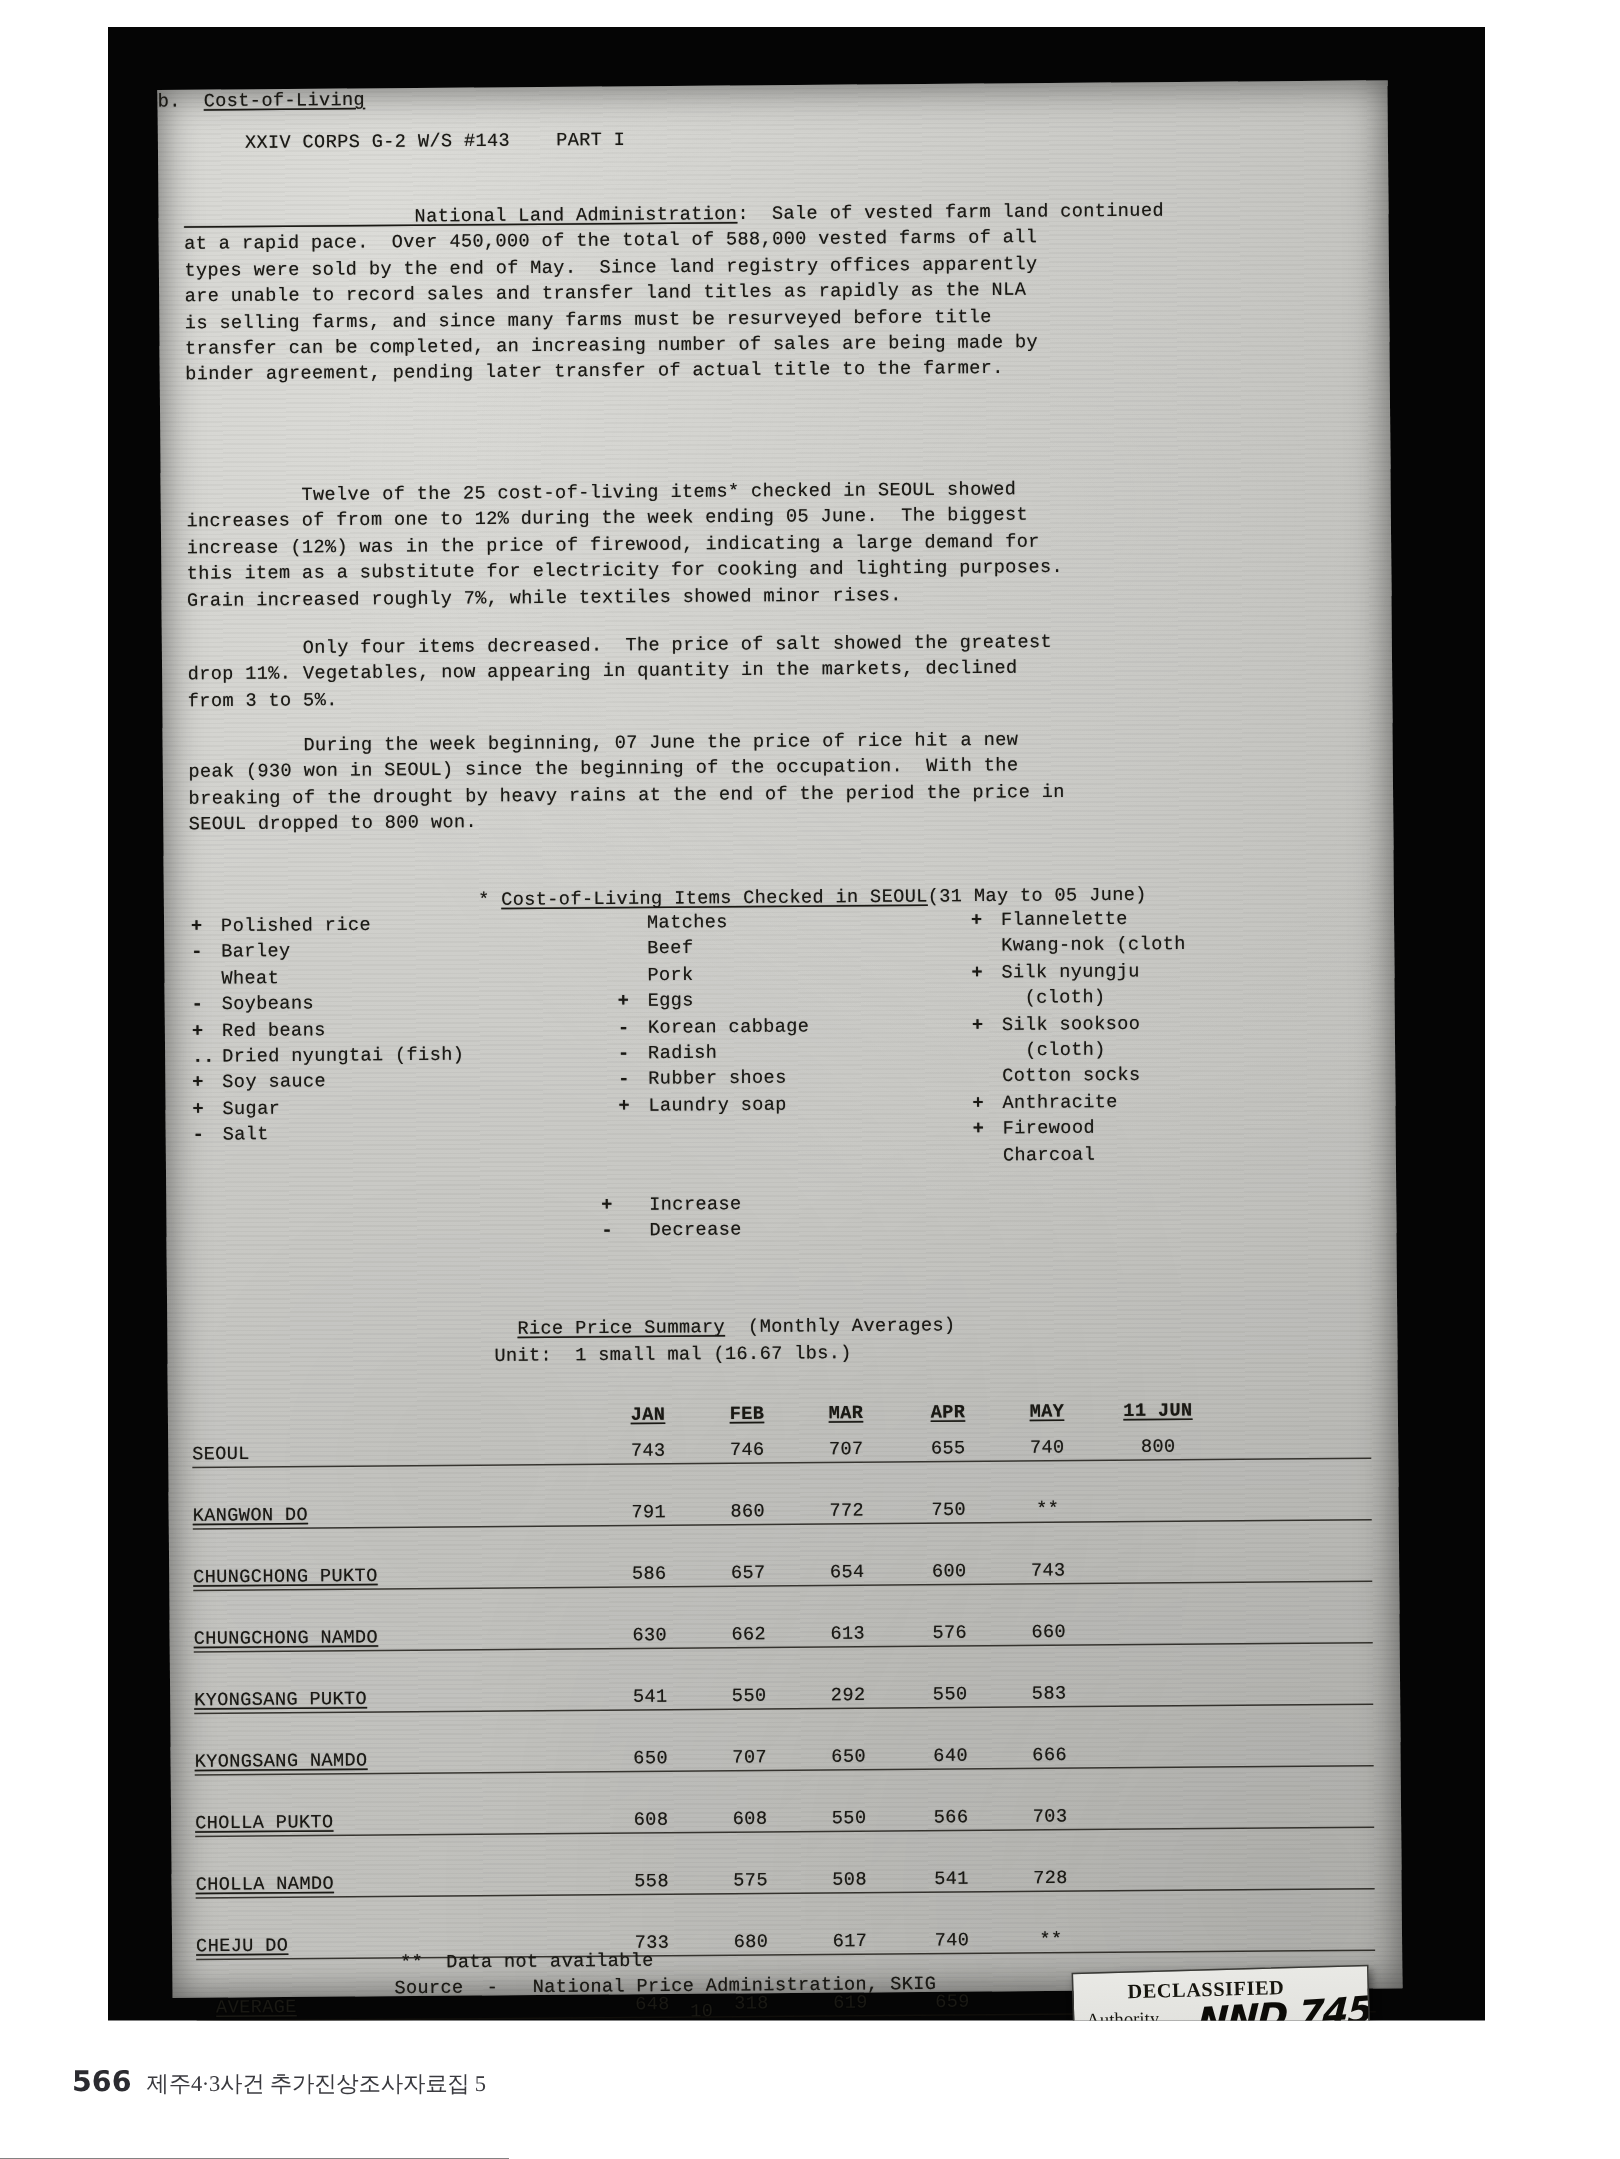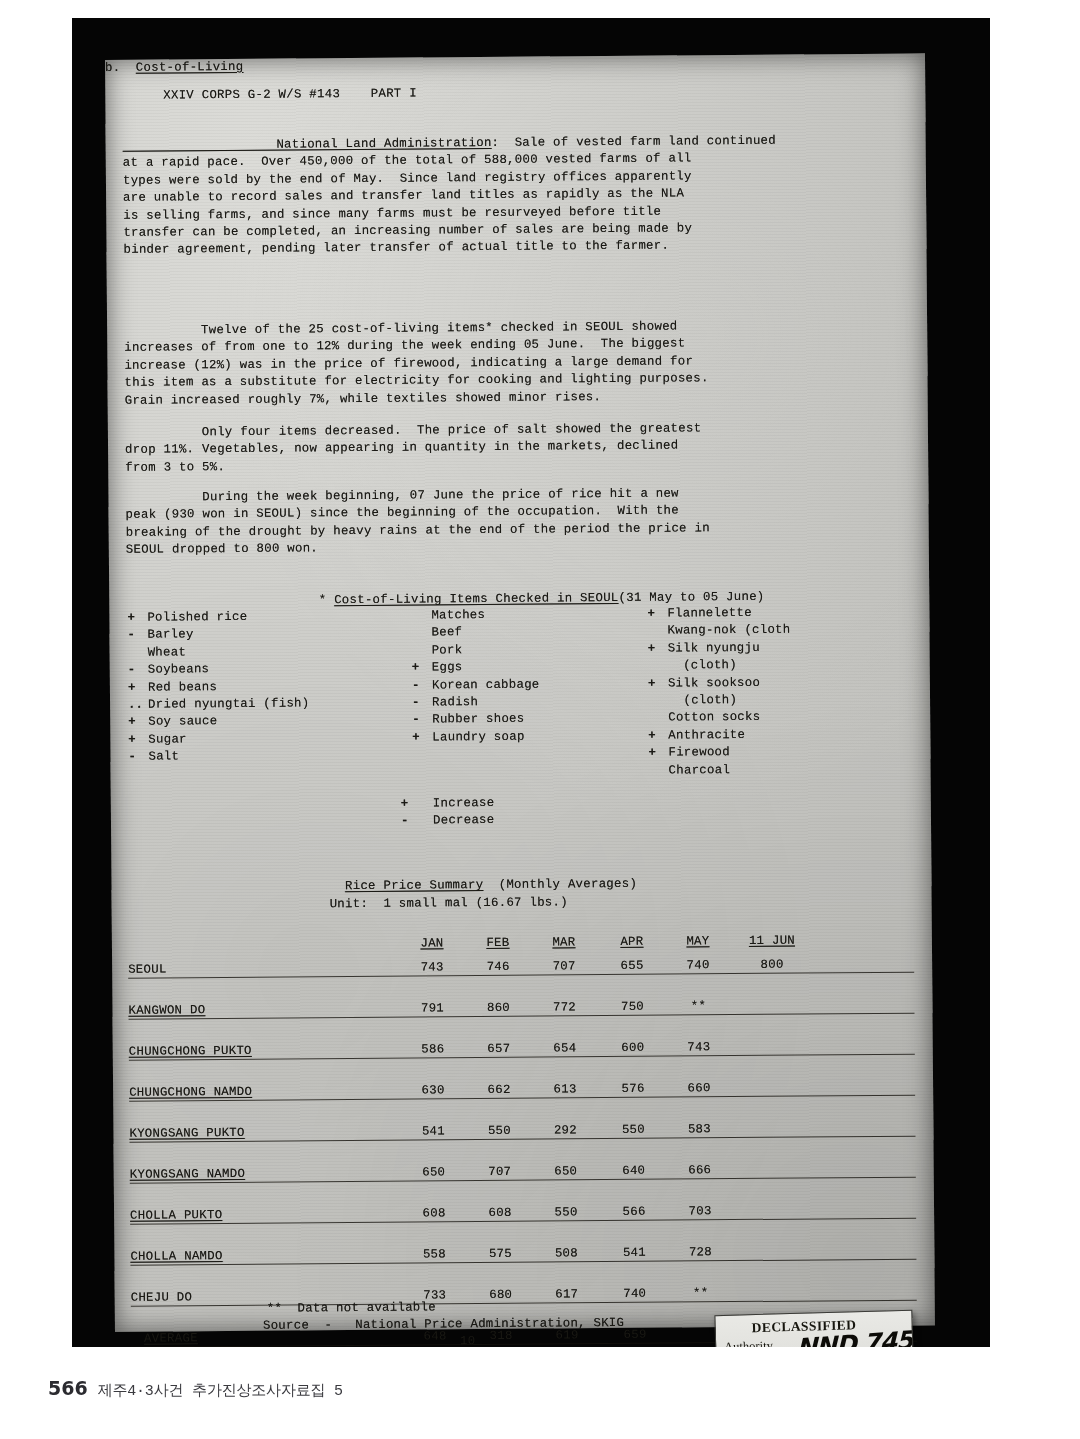--- a/index.html
+++ b/index.html
@@ -91,21 +91,21 @@
 
   
   #rps-title{ position:absolute; top:803px; left:172px; }
   #rps-unit{ position:absolute; top:838px; left:218px; }
 
   #rice-table{ position:absolute; top:878px; left:8px; width:800px; }
   .rt-head{ position:relative; height:24px; }
   .rt-head .rt-col{
     position:absolute; top:0; text-align:center;
     text-decoration:underline; text-underline-offset:2px;
-    font-weight:400;
+    font-weight:700;
   }
   .rt-row{ position:relative; height:41px; }
   .rt-row .rt-label{ position:absolute; left:8px; top:0; white-space:nowrap; }
   .rt-row .rt-cell{ position:absolute; top:0; text-align:center; }
   .rt-rule{
     position:absolute; left:8px; right:6px; top:16px;
     border-bottom:1.1px solid rgba(20,18,12,.80);
   }
 
   
@@ -156,21 +156,21 @@
   #book-caption{
     position:absolute; left:48px; top:1377px;
     display:flex; align-items:baseline; gap:10px;
     color:#35353a;
   }
   #caption-page-number{
     font-family:"DejaVu Sans",sans-serif;
     font-size:19px; font-weight:700; color:#2b2b30;
   }
   #caption-title{
-    font-family:Liberation Mono, monospace;
+    font-family:Liberation Serif, serif;
     font-size:15px; color:#3a3a3f; letter-spacing:-.2px;
   }
 </style>
 </head>
 <body>
 
 <div id="scan-frame">
 
   <div id="paper">
     <div class="sheet-inner">
@@ -264,21 +264,21 @@
         <div class="rt-head tw" id="rt-head"><span class="rt-col c0">JAN</span><span class="rt-col c1">FEB</span><span class="rt-col c2">MAR</span><span class="rt-col c3">APR</span><span class="rt-col c4">MAY</span><span class="rt-col c5">11 JUN</span></div>
         <div id="rt-body">
             <div class="rt-row tw"><span class="rt-label" style="text-underline-offset: 2px;">SEOUL</span><span class="rt-cell c0">743</span><span class="rt-cell c1">746</span><span class="rt-cell c2">707</span><span class="rt-cell c3">655</span><span class="rt-cell c4">740</span><span class="rt-cell c5">800</span><div class="rt-rule"></div></div>
             <div class="rt-row tw"><span class="rt-label" style="text-decoration: underline; text-underline-offset: 2px;">KANGWON DO</span><span class="rt-cell c0">791</span><span class="rt-cell c1">860</span><span class="rt-cell c2">772</span><span class="rt-cell c3">750</span><span class="rt-cell c4">**</span><div class="rt-rule"></div></div>
             <div class="rt-row tw"><span class="rt-label" style="text-decoration: underline; text-underline-offset: 2px;">CHUNGCHONG PUKTO</span><span class="rt-cell c0">586</span><span class="rt-cell c1">657</span><span class="rt-cell c2">654</span><span class="rt-cell c3">600</span><span class="rt-cell c4">743</span><div class="rt-rule"></div></div>
             <div class="rt-row tw"><span class="rt-label" style="text-decoration: underline; text-underline-offset: 2px;">CHUNGCHONG NAMDO</span><span class="rt-cell c0">630</span><span class="rt-cell c1">662</span><span class="rt-cell c2">613</span><span class="rt-cell c3">576</span><span class="rt-cell c4">660</span><div class="rt-rule"></div></div>
             <div class="rt-row tw"><span class="rt-label" style="text-decoration: underline; text-underline-offset: 2px;">KYONGSANG PUKTO</span><span class="rt-cell c0">541</span><span class="rt-cell c1">550</span><span class="rt-cell c2">292</span><span class="rt-cell c3">550</span><span class="rt-cell c4">583</span><div class="rt-rule"></div></div>
             <div class="rt-row tw"><span class="rt-label" style="text-decoration: underline; text-underline-offset: 2px;">KYONGSANG NAMDO</span><span class="rt-cell c0">650</span><span class="rt-cell c1">707</span><span class="rt-cell c2">650</span><span class="rt-cell c3">640</span><span class="rt-cell c4">666</span><div class="rt-rule"></div></div>
             <div class="rt-row tw"><span class="rt-label" style="text-decoration: underline; text-underline-offset: 2px;">CHOLLA PUKTO</span><span class="rt-cell c0">608</span><span class="rt-cell c1">608</span><span class="rt-cell c2">550</span><span class="rt-cell c3">566</span><span class="rt-cell c4">703</span><div class="rt-rule"></div></div>
             <div class="rt-row tw"><span class="rt-label" style="text-decoration: underline; text-underline-offset: 2px;">CHOLLA NAMDO</span><span class="rt-cell c0">558</span><span class="rt-cell c1">575</span><span class="rt-cell c2">508</span><span class="rt-cell c3">541</span><span class="rt-cell c4">728</span><div class="rt-rule"></div></div>
-            <div class="rt-row tw"><span class="rt-label" style="text-underline-offset: 2px;">CHEJU DO</span><span class="rt-cell c0">733</span><span class="rt-cell c1">680</span><span class="rt-cell c2">617</span><span class="rt-cell c3">740</span><span class="rt-cell c4">**</span><div class="rt-rule"></div></div>
+            <div class="rt-row tw"><span class="rt-label" style="text-decoration: underline; text-underline-offset: 2px;">CHEJU DO</span><span class="rt-cell c0">733</span><span class="rt-cell c1">680</span><span class="rt-cell c2">617</span><span class="rt-cell c3">740</span><span class="rt-cell c4">**</span><div class="rt-rule"></div></div>
             <div class="rt-row tw"><span class="rt-label" style="text-decoration: underline; text-underline-offset: 2px; margin-left: 13px;">AVERAGE</span><span class="rt-cell c0">648</span><span class="rt-cell c1">318</span><span class="rt-cell c2">619</span><span class="rt-cell c3">659</span><div class="rt-rule"></div></div>
           </div>
       </div>
 
       <div id="footnote" class="tw">**  Data not available</div>
       <div id="source-line" class="tw">Source  -   National Price Administration, SKIG</div>
       <div id="page-no" class="tw">10</div>
 
       <div id="declass-stamp">
         <div id="declass-title">DECLASSIFIED</div>

